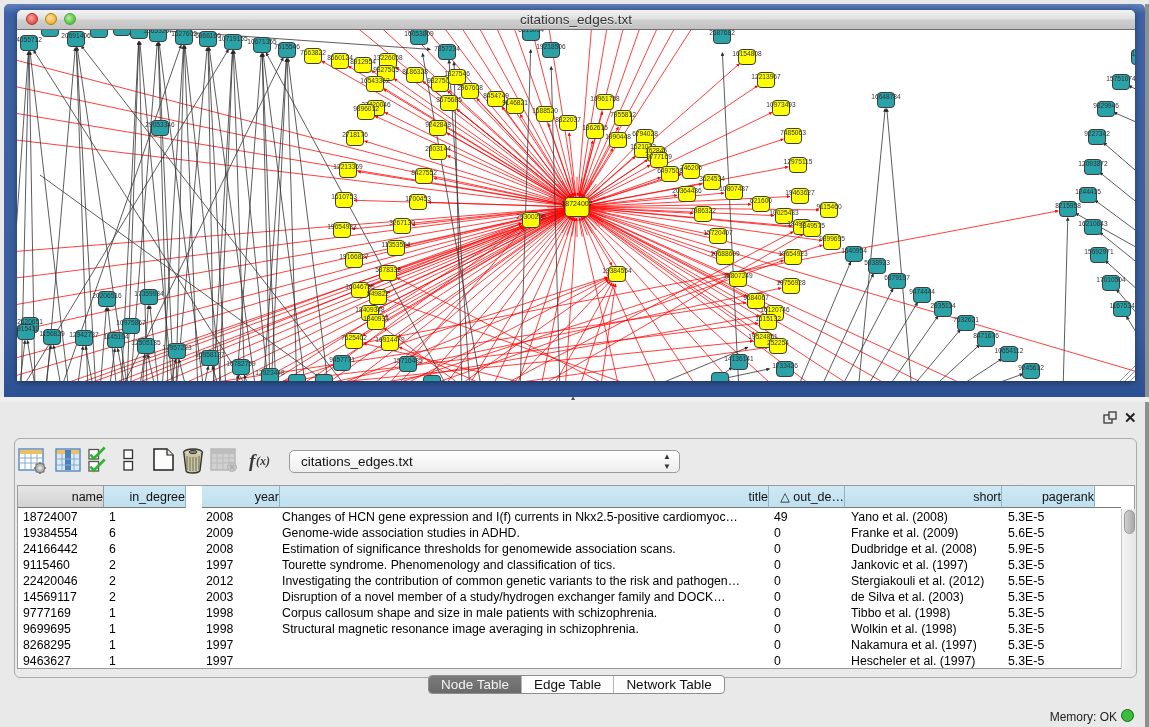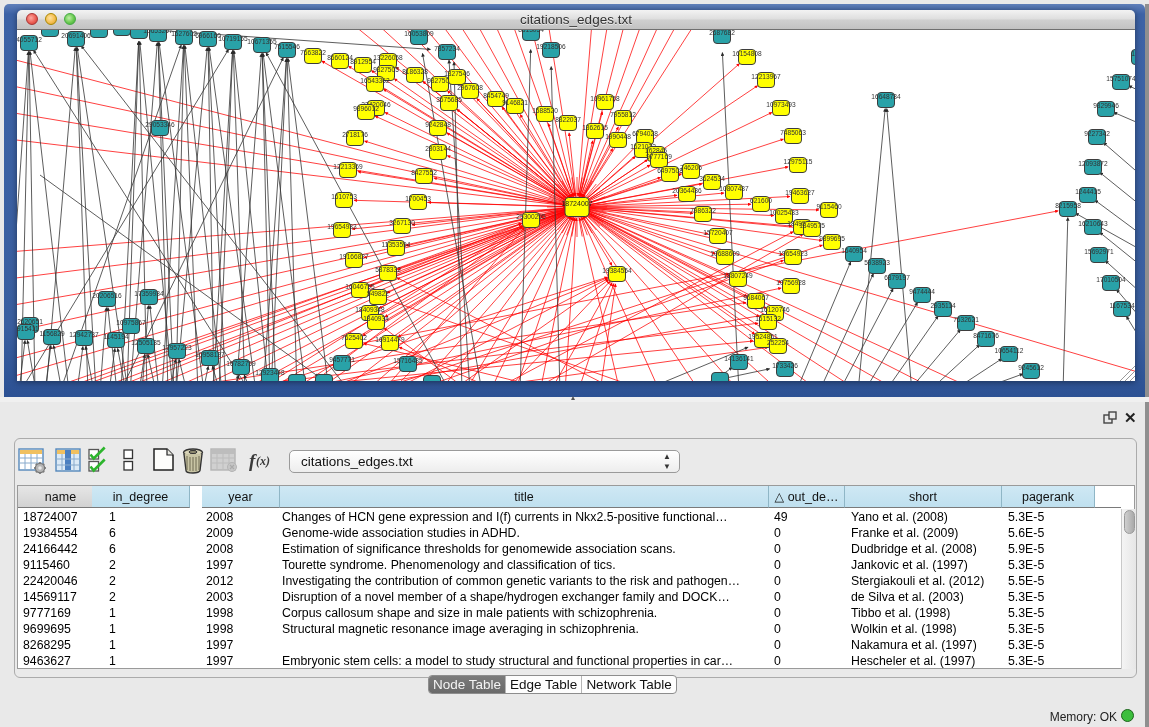--- a/index.html
+++ b/index.html
@@ -31,37 +31,37 @@
 #panel{position:absolute;left:14px;top:438px;width:1123px;height:240px;background:#eaeaea;
  border:1px solid #ababab;border-radius:6px}
 #toolbar{position:absolute;left:0px;top:440px;width:1149px;height:40px}
 #combo{position:absolute;left:289px;top:450px;width:391px;height:23px;background:linear-gradient(#ffffff,#ededed);
  border:1px solid #9a9a9a;border-radius:5px;box-shadow:inset 0 1px 0 #fff}
 #combo .txt{position:absolute;left:11px;top:3px;font-size:13.5px;color:#111}
 #combo .ar{position:absolute;right:8px;top:1px;font-size:8px;color:#333;line-height:10px;text-align:center}
 
 #tablewrap{position:absolute;left:17px;top:485px;width:1118px;height:184px;background:#fff;
  border:1px solid #9a9a9a}
-.th{position:absolute;top:0;height:22px;font-size:12.5px;color:#111;text-align:center;line-height:22px;
+.th{position:absolute;top:0;height:22px;font-size:12.5px;color:#111;text-align:right;line-height:22px;
  background:linear-gradient(#cfe8f4,#bfe0ef);border-right:1px solid #8fb6c6;border-bottom:1px solid #7a7a7a}
 .th.sel{background:linear-gradient(#e6e6e6,#d2d2d2);border-right:1px solid #9a9a9a}
 #rows{position:absolute;left:0;top:23px;width:1100px}
 .tr{position:relative;height:16px;font-size:12.3px;color:#000;white-space:nowrap}
 .tr span{position:absolute;top:1px;display:block;overflow:hidden}
 .c0{left:5px;width:80px}.c1{left:91px;width:90px}.c2{left:188px;width:70px}
 .c3{left:264px;width:484px}.c4{left:756px;width:70px}.c5{left:833px;width:155px}
 .c6{left:990px;width:100px}
 #vscroll{position:absolute;left:1103px;top:23px;width:15px;height:160px;
  background:linear-gradient(90deg,#f4f4f4,#e6e6e6);border-left:1px solid #c9c9c9}
 #vthumb{position:absolute;left:2px;top:1px;width:11px;height:24px;border-radius:6px;
  background:linear-gradient(90deg,#cfcfcf,#a9a9a9);border:1px solid #999}
 
 #tabs{position:absolute;left:428px;top:675px;height:19px;display:flex;font-size:13.5px;
  border:1px solid #8d8d8d;border-radius:4px;overflow:hidden;background:#fdfdfd}
-#tabs .tab{padding:0 4px;line-height:18px;color:#111}
+#tabs .tab{padding:0 12px;line-height:18px;color:#111}
 #tabs .tab.on{background:linear-gradient(#7b7b7b,#6a6a6a);color:#f4f4f4}
 #tabs .tab+.tab{border-left:1px solid #b5b5b5}
 #membar{position:absolute;left:0;top:697px;width:1149px;height:30px}
 #memtxt{position:absolute;right:32px;top:13px;font-size:12px;color:#222}
 #memdot{position:absolute;left:1121px;top:12px;width:13px;height:13px;border-radius:50%;
  background:#3cbe3d;border:1px solid #1c641c}
 </style></head><body>
 <div id="stage">
 <div id="blue"></div>
 <div id="rightstrip"></div>
@@ -704,33 +704,33 @@
  <text x="249" y="27" font-family="Liberation Serif,serif" font-style="italic" font-weight="bold" font-size="19" fill="#3a3a3a">f</text>
  <text x="256" y="25" font-family="Liberation Serif,serif" font-style="italic" font-weight="bold" font-size="12" fill="#3a3a3a">(x)</text>
 </g>
       </svg></div>
 <div id="combo">
       <div class="txt">citations_edges.txt</div>
       <div class="ar">▲<br>▼</div>
     </div>
 <div id="tablewrap">
   <div class="th sel" style="left:0;width:86px">name</div>
-  <div class="th" style="left:74px;width:98px">in_degree</div>
+  <div class="th" style="left:86px;width:82px">in_degree</div>
   <div class="th" style="left:184px;width:78px">year</div>
   <div class="th" style="left:262px;width:489px">title</div>
   <div class="th" style="left:751px;width:76px">△ out_de…</div>
   <div class="th" style="left:827px;width:157px">short</div>
   <div class="th" style="left:984px;width:93px">pagerank</div>
   <div class="th" style="left:1077px;width:26px;background:#fff;border-right:none"></div>
   <div id="rows">
         <div class="tr">
           <span class="c0">18724007</span>
           <span class="c1">1</span>
           <span class="c2">2008</span>
-          <span class="c3">Changes of HCN gene expression and I(f) currents in Nkx2.5-positive functional…</span>
+          <span class="c3">Changes of HCN gene expression and I(f) currents in Nkx2.5-positive cardiomyoc…</span>
           <span class="c4">49</span>
           <span class="c5">Yano et al. (2008)</span>
           <span class="c6">5.3E-5</span>
         </div>
         <div class="tr">
           <span class="c0">19384554</span>
           <span class="c1">6</span>
           <span class="c2">2009</span>
           <span class="c3">Genome-wide association studies in ADHD.</span>
           <span class="c4">0</span>
@@ -761,21 +761,21 @@
           <span class="c2">2012</span>
           <span class="c3">Investigating the contribution of common genetic variants to the risk and pathogen…</span>
           <span class="c4">0</span>
           <span class="c5">Stergiakouli et al. (2012)</span>
           <span class="c6">5.5E-5</span>
         </div>
         <div class="tr">
           <span class="c0">14569117</span>
           <span class="c1">2</span>
           <span class="c2">2003</span>
-          <span class="c3">Disruption of a novel member of a shape/hydrogen exchanger family and DOCK…</span>
+          <span class="c3">Disruption of a novel member of a study/hydrogen exchanger family and DOCK…</span>
           <span class="c4">0</span>
           <span class="c5">de Silva et al. (2003)</span>
           <span class="c6">5.3E-5</span>
         </div>
         <div class="tr">
           <span class="c0">9777169</span>
           <span class="c1">1</span>
           <span class="c2">1998</span>
           <span class="c3">Corpus callosum shape and size in male patients with schizophrenia.</span>
           <span class="c4">0</span>
@@ -796,21 +796,20 @@
           <span class="c1">1</span>
           <span class="c2">1997</span>
           <span class="c4">0</span>
           <span class="c5">Nakamura et al. (1997)</span>
           <span class="c6">5.3E-5</span>
         </div>
         <div class="tr">
           <span class="c0">9463627</span>
           <span class="c1">1</span>
           <span class="c2">1997</span>
-          <span class="c3">Embryonic stem cells: a model to study structural and functional properties in car…</span>
           <span class="c4">0</span>
           <span class="c5">Hescheler et al. (1997)</span>
           <span class="c6">5.3E-5</span>
         </div>
       </div>
   <div id="vscroll">
         <div id="vthumb"></div>
       </div>
 </div>
 <div id="tabs">

